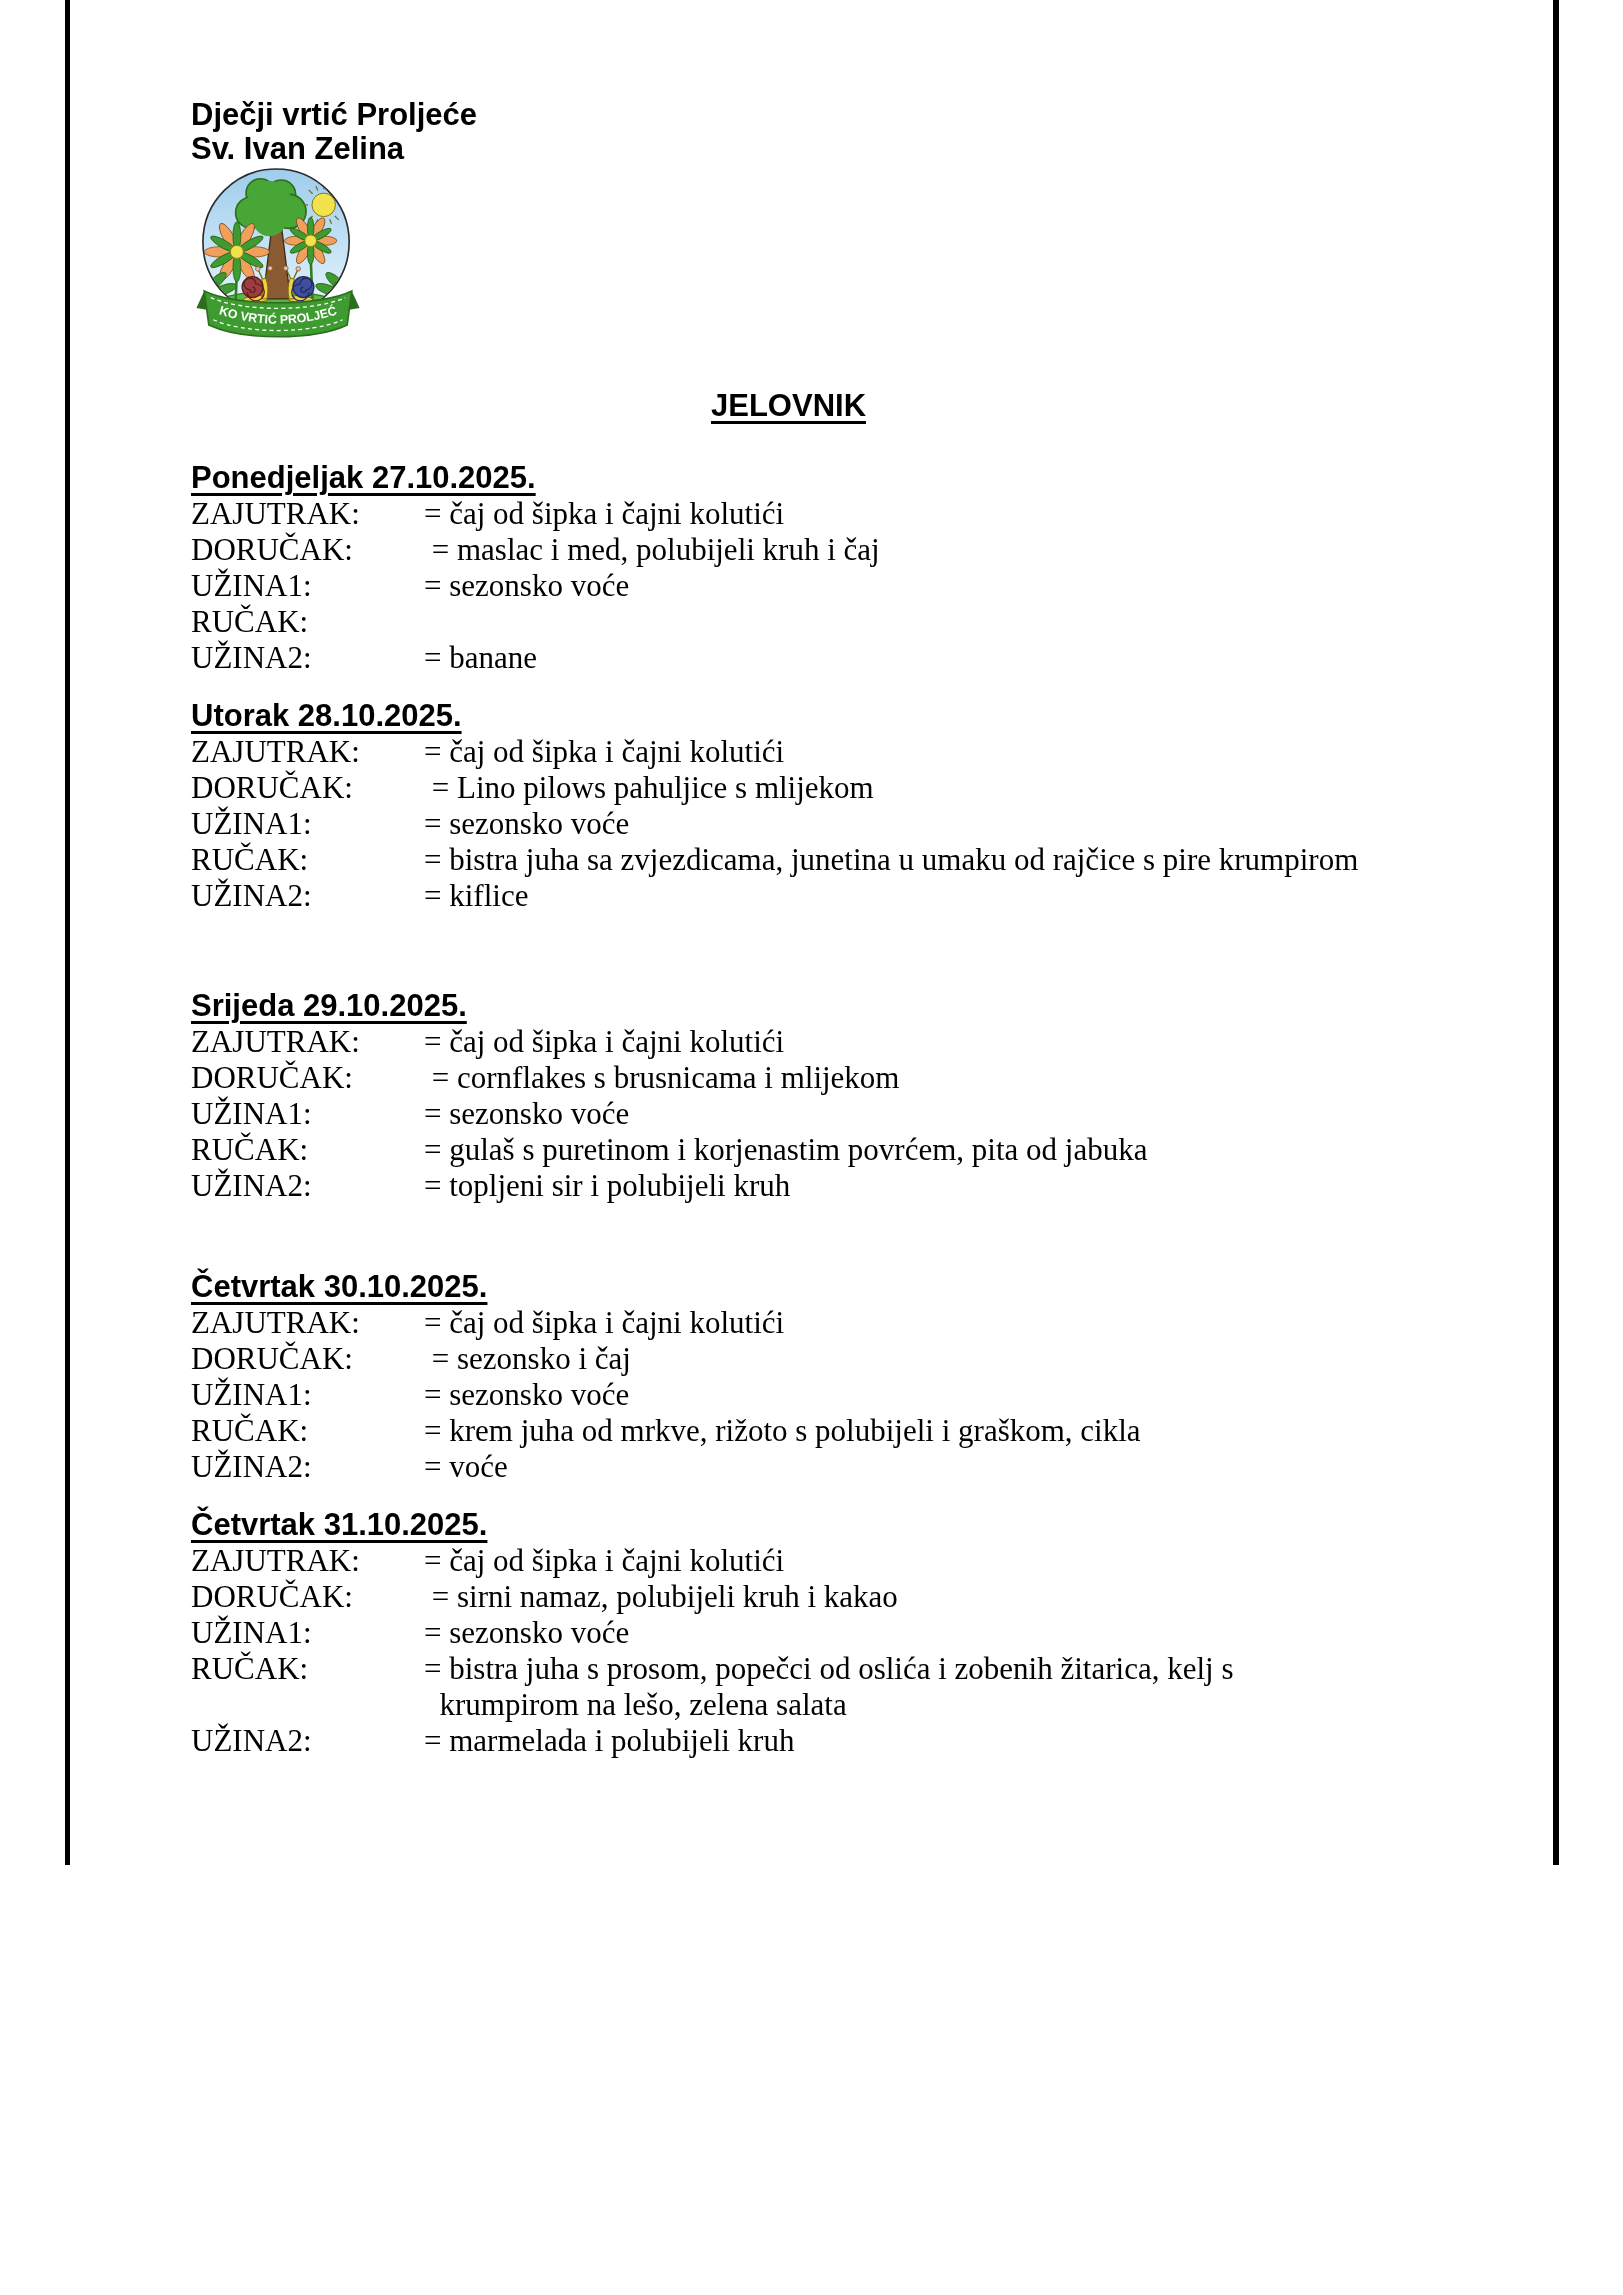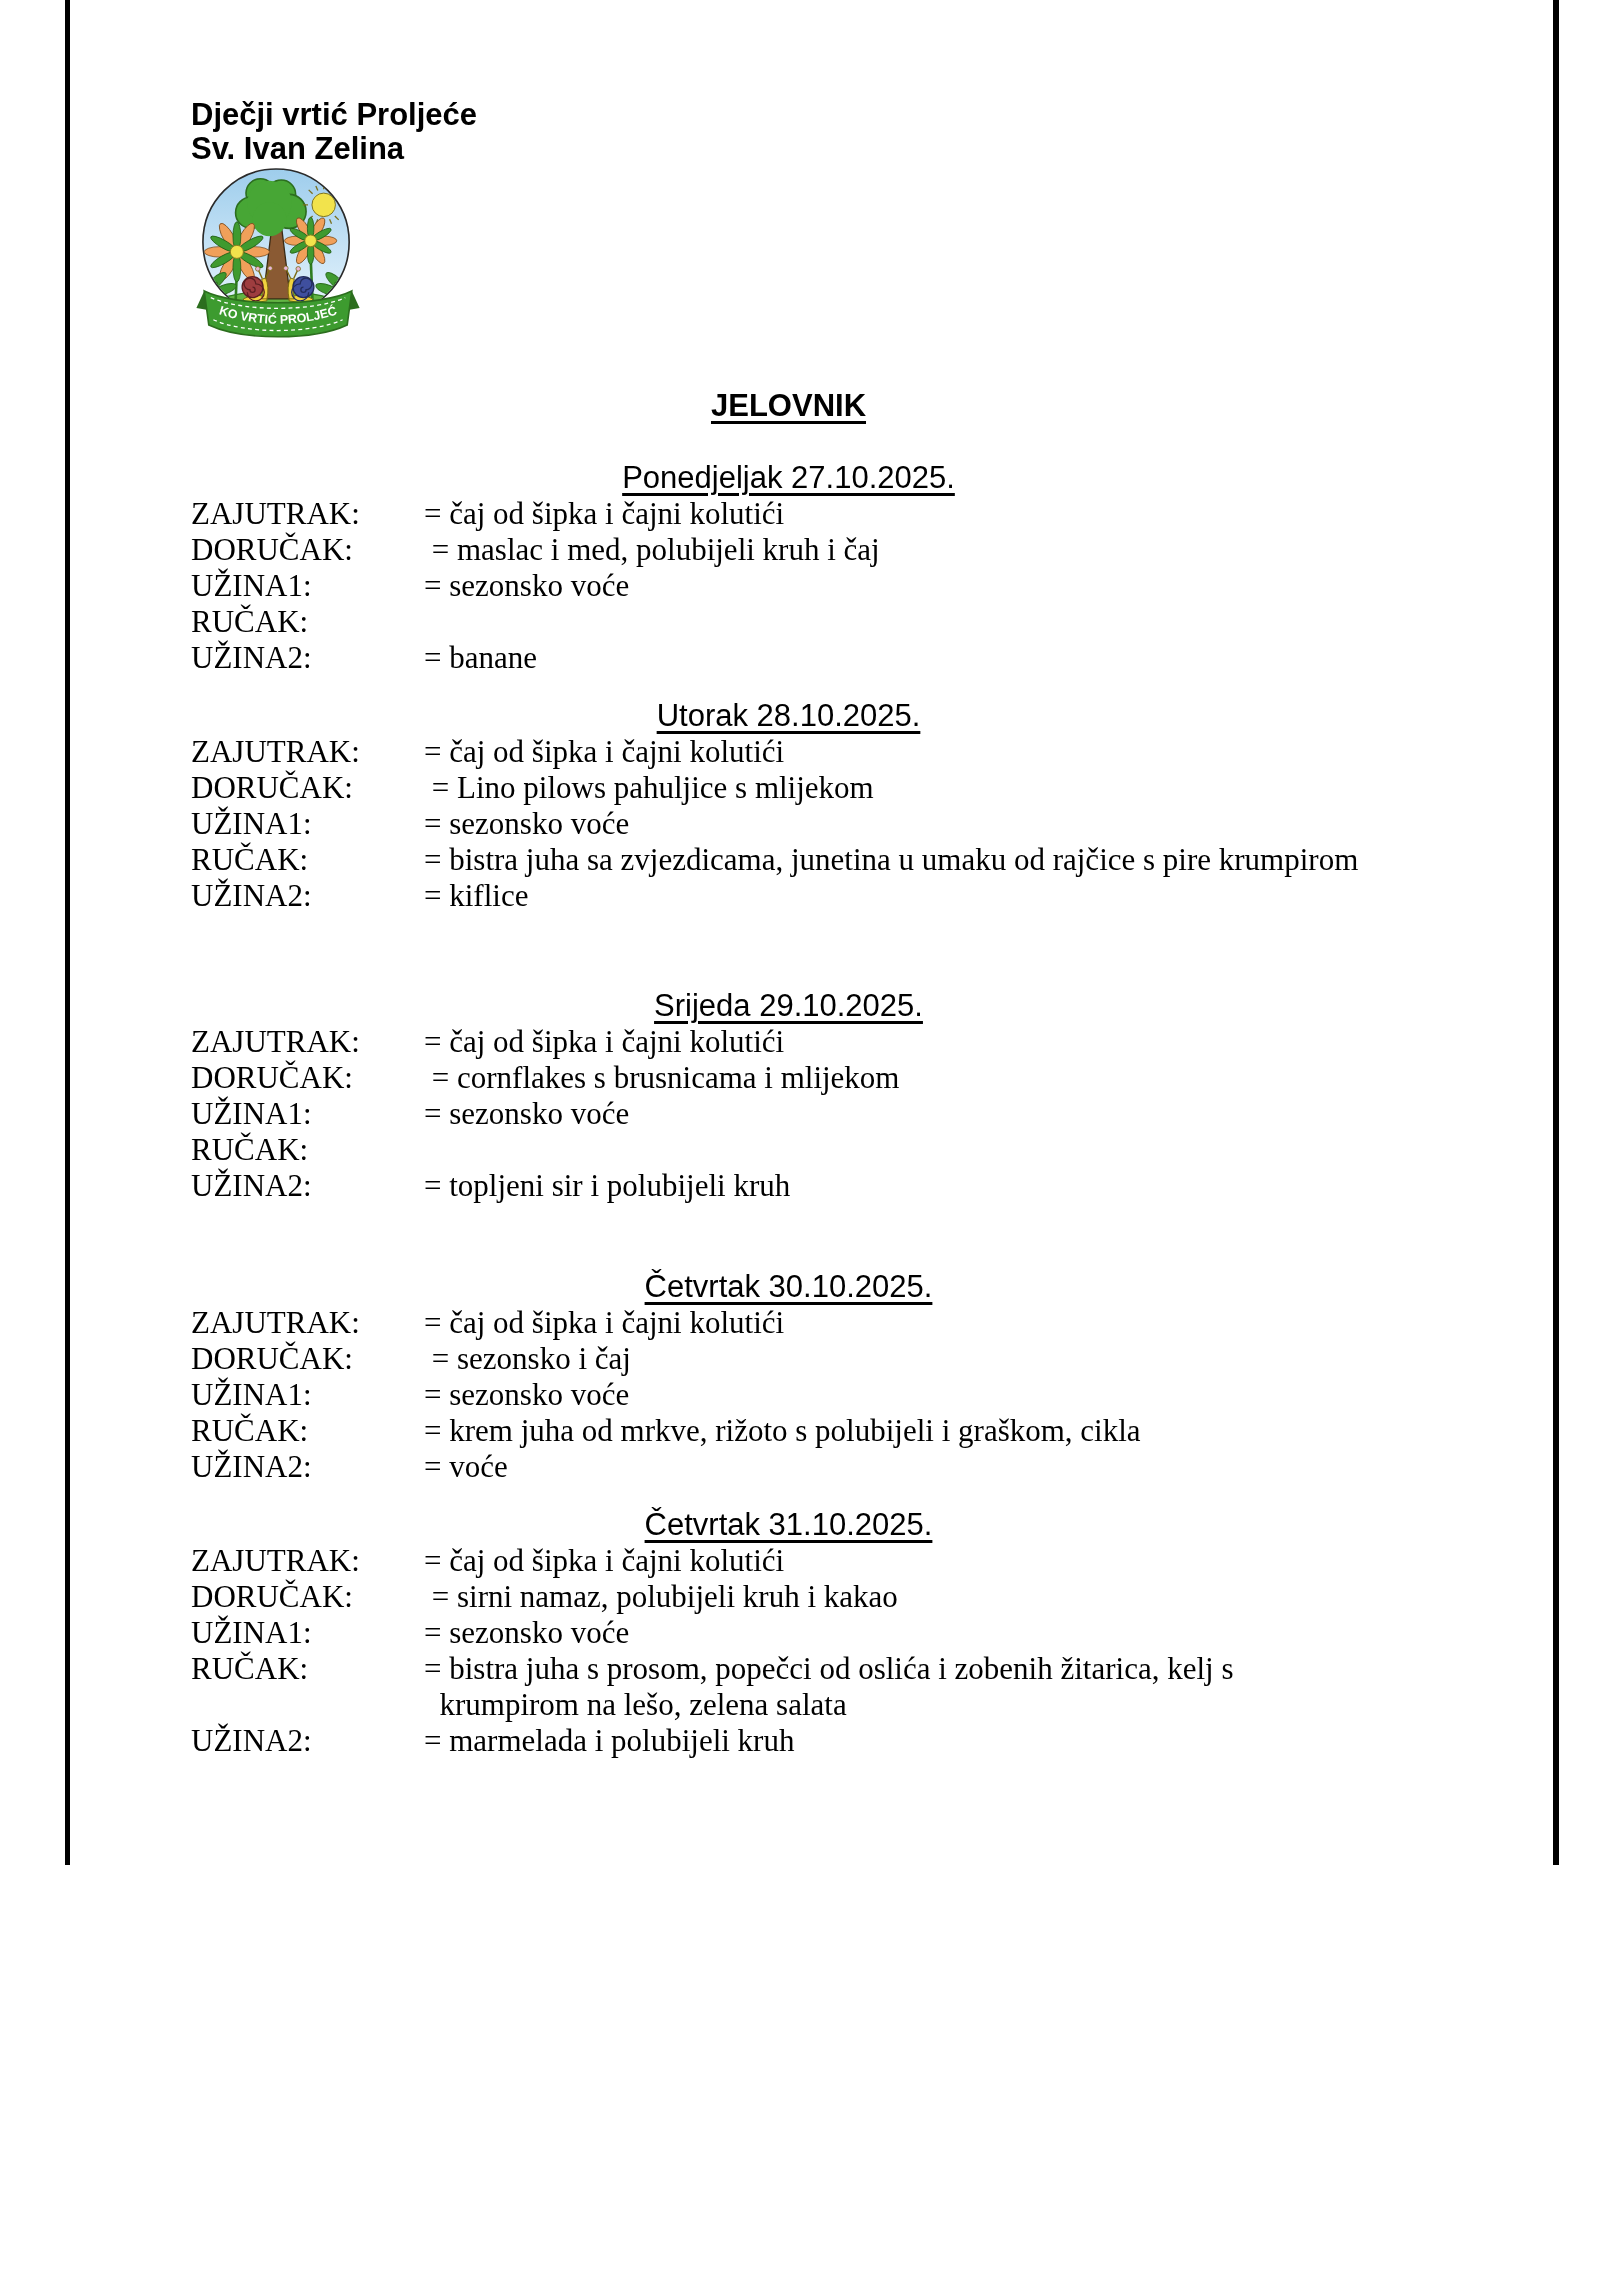--- a/index.html
+++ b/index.html
@@ -7,21 +7,21 @@
         font-family:"Liberation Sans","DejaVu Sans",sans-serif;color:#000;}
   .border-v{position:absolute;top:0;height:2295px;background:#000;}
   .border-left{left:65px;width:4.6px;}
   .border-right{left:1553px;width:5.9px;}
   .content{position:absolute;left:191px;top:0;width:1195px;}
   .org{margin-top:98px;font-size:31px;font-weight:bold;line-height:34px;}
   .org div{white-space:pre;}
   .logo-svg{display:block;margin-top:1.3px;margin-left:5.2px;}
   .doc-title{margin-top:48px;text-align:center;font-size:31px;font-weight:bold;line-height:36px;}
   .underlined{text-decoration:underline;text-decoration-thickness:2.6px;text-underline-offset:4.6px;}
-  .day-title{text-align:center;font-size:31px;font-weight:normal;line-height:36px;}
+  .day-title{font-size:31px;font-weight:bold;line-height:36px;}
   .mt-day1{margin-top:36px;}
   .mt-day2{margin-top:22px;}
   .mt-day3{margin-top:74px;}
   .mt-day4{margin-top:65px;}
   .mt-day5{margin-top:21.6px;}
   .row{display:flex;font-size:31px;line-height:36px;font-family:Liberation Serif, serif;}
   .row .lbl{flex:0 0 233px;white-space:pre;}
   .row .val{white-space:pre;}
   .footnote{margin-top:112px;font-size:41px;line-height:36px;white-space:pre;}
 </style>
@@ -240,20 +240,21 @@
       <div class="row">
         <span class="lbl">DORUČAK:</span>
         <span class="val"> = cornflakes s brusnicama i mlijekom</span>
       </div>
       <div class="row">
         <span class="lbl">UŽINA1:</span>
         <span class="val">= sezonsko voće</span>
       </div>
       <div class="row">
         <span class="lbl">RUČAK:</span>
+        <span class="val">= gulaš s puretinom i korjenastim povrćem, pita od jabuka</span>
       </div>
       <div class="row">
         <span class="lbl">UŽINA2:</span>
         <span class="val">= topljeni sir i polubijeli kruh</span>
       </div>
     </div>
 
     <div>
       <div class="day-title mt-day4">
         <span class="underlined">Četvrtak 30.10.2025.</span>

